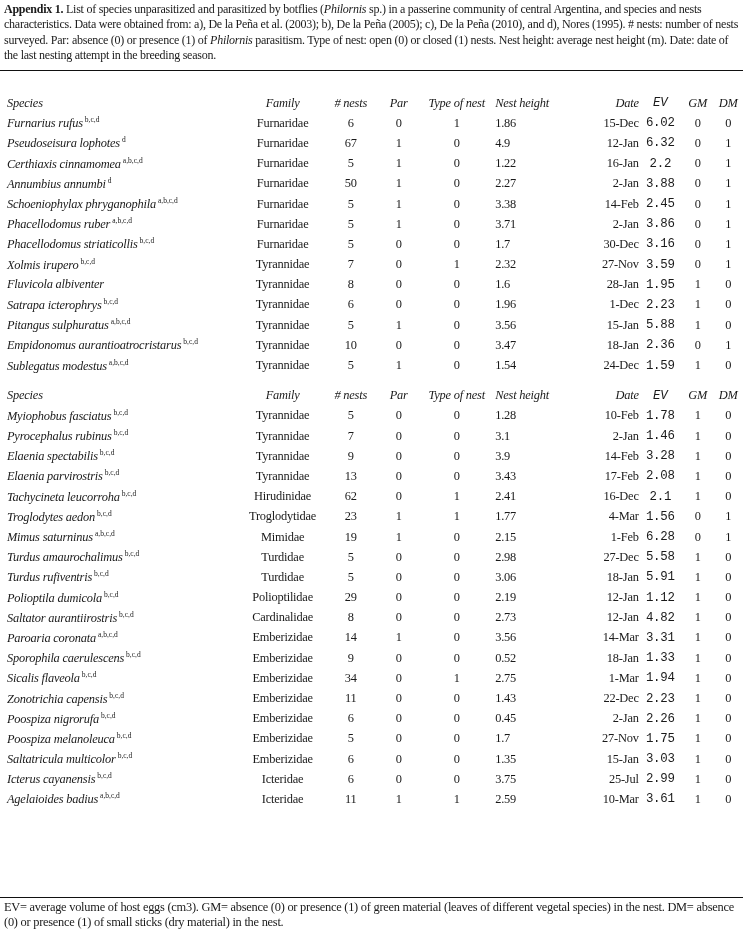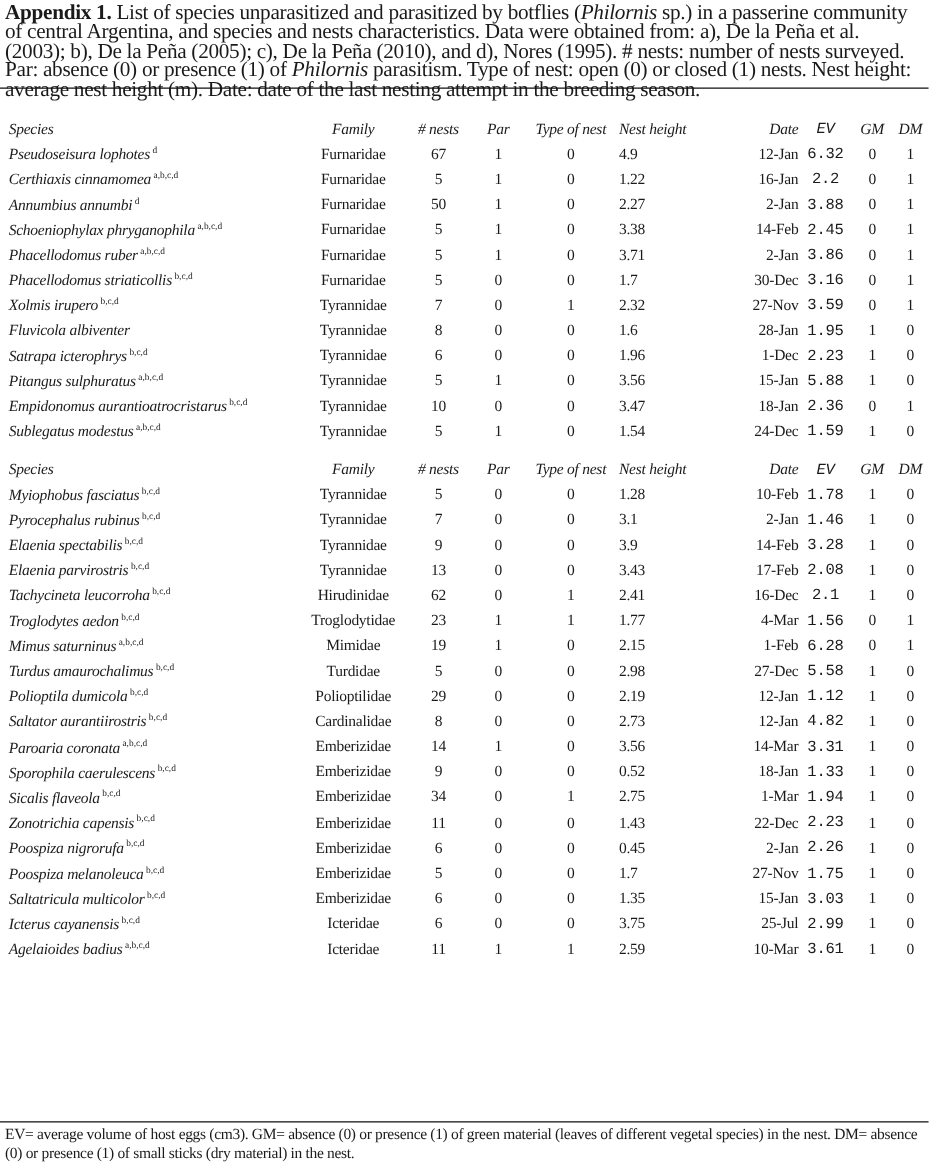--- a/index.html
+++ b/index.html
@@ -4,21 +4,21 @@
 <style>
   html, body { margin: 0; padding: 0; background: #ffffff; }
   body {
     width: 743px; height: 935px; overflow: hidden;
     font-family: "Liberation Serif", "DejaVu Serif", serif;
     color: #1a1a1a;
     position: relative;
   }
   .caption {
     position: absolute; left: 4px; top: 2px; width: 735px;
-    font-size: 17px; line-height: 15.4px;
+    font-size: 12px; line-height: 15.4px;
     letter-spacing: -0.25px;
   }
   .caption b { font-weight: bold; }
   .caption i { font-style: italic; }
   .rule-top {
     position: absolute; left: 0; top: 70px; width: 743px; height: 0;
     border-top: 1.5px solid #111;
   }
   .rule-bottom {
     position: absolute; left: 0; top: 897px; width: 743px; height: 0;
@@ -70,20 +70,32 @@
       <th class="c-type">Type of nest</th>
       <th class="c-nh">Nest height</th>
       <th class="c-date">Date</th>
       <th class="c-ev">EV</th>
       <th class="c-gm">GM</th>
       <th class="c-dm">DM</th>
     </tr>
   </thead>
   <tbody id="block1">
       <tr>
+        <td class="c-sp"><i>Furnarius rufus</i><sup class="src">b,c,d</sup></td>
+        <td class="c-fam">Furnaridae</td>
+        <td class="c-n">6</td>
+        <td class="c-par">0</td>
+        <td class="c-type">1</td>
+        <td class="c-nh">1.86</td>
+        <td class="c-date">15-Dec</td>
+        <td class="c-ev">6.02</td>
+        <td class="c-gm">0</td>
+        <td class="c-dm">0</td>
+      </tr>
+      <tr>
         <td class="c-sp"><i>Pseudoseisura lophotes</i><sup class="src">d</sup></td>
         <td class="c-fam">Furnaridae</td>
         <td class="c-n">67</td>
         <td class="c-par">1</td>
         <td class="c-type">0</td>
         <td class="c-nh">4.9</td>
         <td class="c-date">12-Jan</td>
         <td class="c-ev">6.32</td>
         <td class="c-gm">0</td>
         <td class="c-dm">1</td>
@@ -329,20 +341,32 @@
         <td class="c-n">5</td>
         <td class="c-par">0</td>
         <td class="c-type">0</td>
         <td class="c-nh">2.98</td>
         <td class="c-date">27-Dec</td>
         <td class="c-ev">5.58</td>
         <td class="c-gm">1</td>
         <td class="c-dm">0</td>
       </tr>
       <tr>
+        <td class="c-sp"><i>Turdus rufiventris</i><sup class="src">b,c,d</sup></td>
+        <td class="c-fam">Turdidae</td>
+        <td class="c-n">5</td>
+        <td class="c-par">0</td>
+        <td class="c-type">0</td>
+        <td class="c-nh">3.06</td>
+        <td class="c-date">18-Jan</td>
+        <td class="c-ev">5.91</td>
+        <td class="c-gm">1</td>
+        <td class="c-dm">0</td>
+      </tr>
+      <tr>
         <td class="c-sp"><i>Polioptila dumicola</i><sup class="src">b,c,d</sup></td>
         <td class="c-fam">Polioptilidae</td>
         <td class="c-n">29</td>
         <td class="c-par">0</td>
         <td class="c-type">0</td>
         <td class="c-nh">2.19</td>
         <td class="c-date">12-Jan</td>
         <td class="c-ev">1.12</td>
         <td class="c-gm">1</td>
         <td class="c-dm">0</td>

